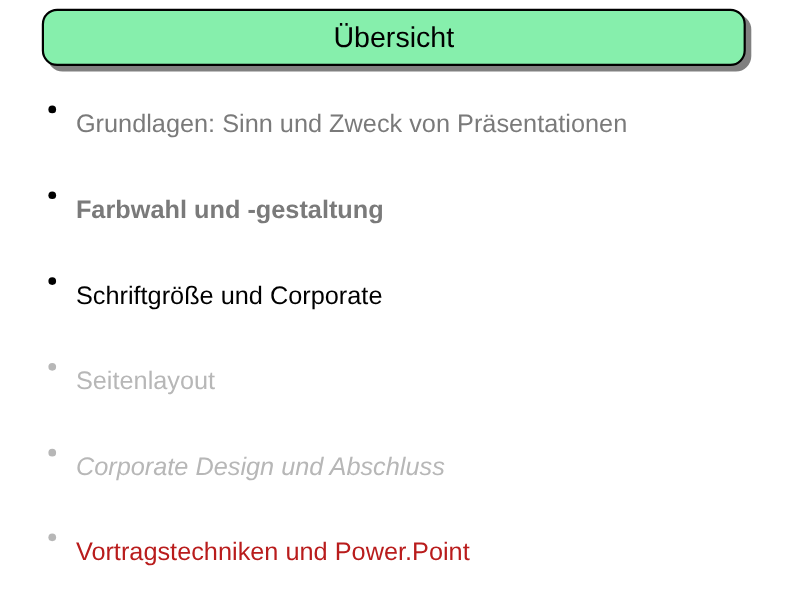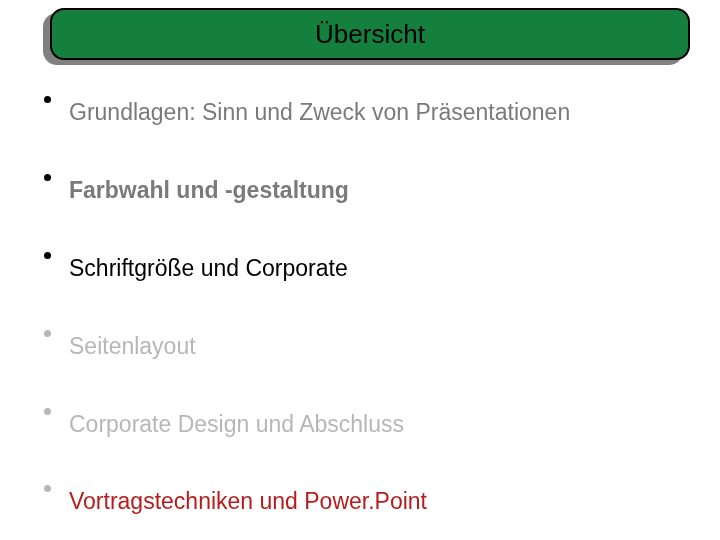--- a/index.html
+++ b/index.html
@@ -30,24 +30,24 @@
     top: 5px;
     left: 5px;
     width: 640px;
     height: 52px;
     background: #808080;
     border-radius: 14px;
   }
   .title-box {
     position: absolute;
     top: 0;
-    left: 12px;
+    left: 0;
     width: 640px;
     height: 52px;
-    background: #15803d;
+    background: #86efac;
     border: 2px solid #000;
     border-radius: 14px;
     box-sizing: border-box;
     display: flex;
     align-items: center;
     justify-content: center;
   }
   .title-text {
     font-size: 26px;
     color: #000;
@@ -108,21 +108,21 @@
     </div>
 
     <div class="bullet-row">
       <span class="dot" style="background:#b7b7b7;"></span>
       <span class="bullet-text" style="color:#b7b7b7;">Seitenlayout</span>
     </div>
 
 
     <div class="bullet-row">
       <span class="dot" style="background:#b7b7b7;"></span>
-      <span class="bullet-text" style="color:#b7b7b7;">Corporate Design und Abschluss</span>
+      <span class="bullet-text" style="color:#b7b7b7;font-style:italic;">Corporate Design und Abschluss</span>
     </div>
 
     <div class="bullet-row">
       <span class="dot" style="background:#b7b7b7;"></span>
       <span class="bullet-text" style="color:#b91c1c;">Vortragstechniken und Power.Point</span>
     </div>
 
   </div>
 
 </div>

